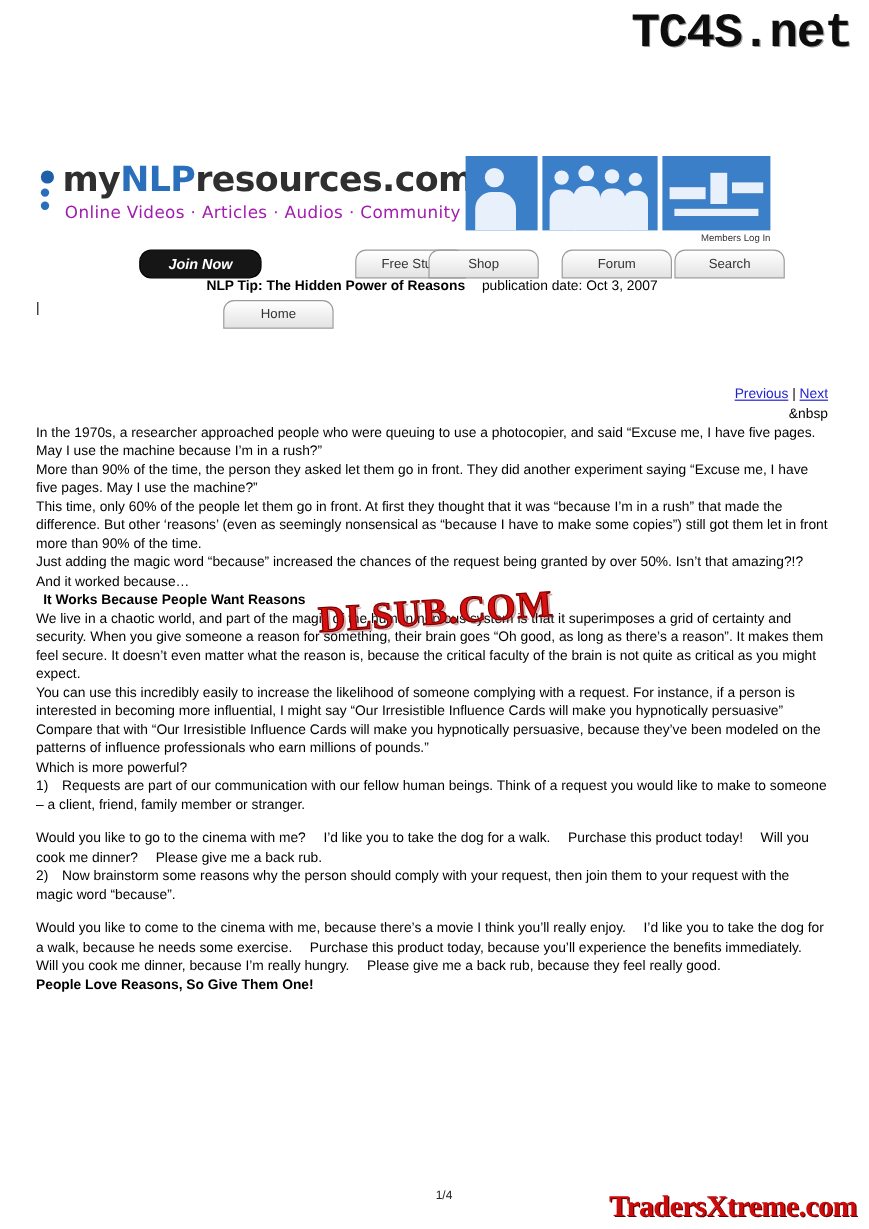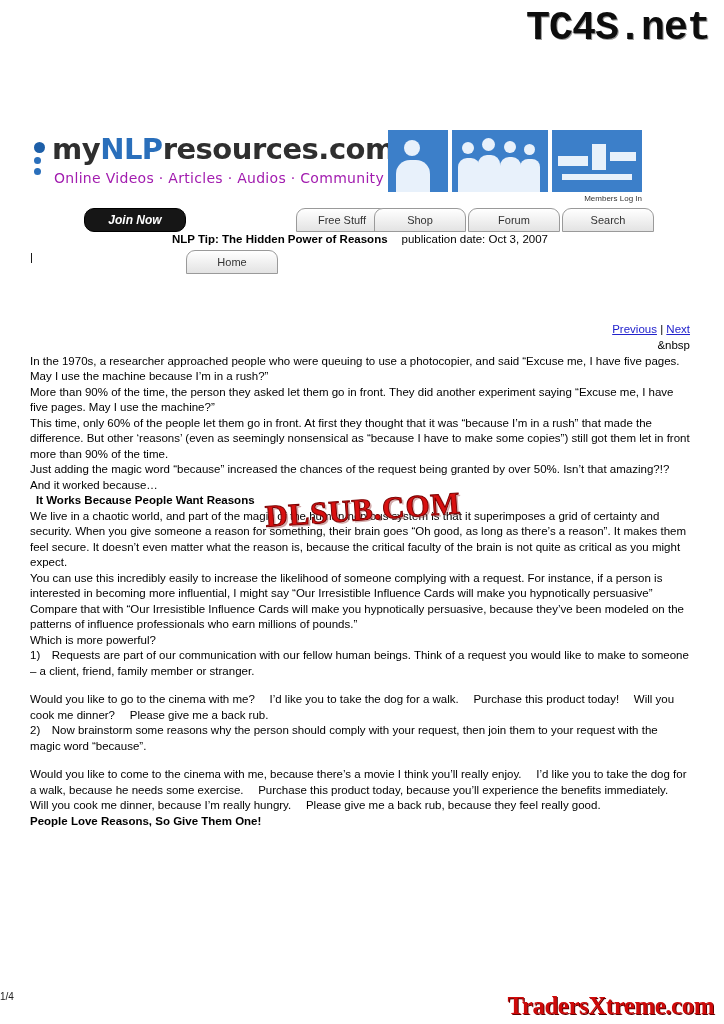--- a/index.html
+++ b/index.html
@@ -144,20 +144,21 @@
     font-family: "Liberation Sans", sans-serif;
   }
   .nav-btn.join {
     background: #161616;
     color: #ffffff;
     font-weight: bold;
     font-style: italic;
     border-color: #000;
     border-radius: 10px;
     font-size: 12px;
+    margin-left: 32px;
   }
 
   
   .article {
     position: absolute;
     left: 30px;
     top: 232px;
     width: 660px;
     font-size: 11.5px;
     line-height: 15.5px;
@@ -230,23 +231,24 @@
     letter-spacing: 1px;
     text-align: center;
     line-height: 40px;
     -webkit-text-stroke: 1px #7a0000;
     text-shadow: 0 0 2px #ffffff, 2px 2px 0 rgba(120,0,0,0.35);
   }
 
   
   .page-num {
     position: absolute;
-    left: 0;
+    left: 16px;
     right: 0;
     bottom: 22px;
+    text-align: center;
     font-size: 10px;
     color: #222;
   }
   .traders {
     position: absolute;
     right: 10px;
     bottom: 4px;
     font-family: "Liberation Serif", serif;
     font-weight: bold;
     font-size: 25px;
@@ -293,21 +295,21 @@
       <div class="ph-shape" style="left:58px;top:22px;width:26px;height:9px;"></div>
       <div class="ph-shape" style="left:10px;top:44px;width:70px;height:6px;"></div>
     </div>
   </div>
   <div class="members-log">Members Log In</div>
 
   <div class="nav">
     <div class="nav-btn join" style="left:28px;width:100px;">Join Now</div>
     <div class="nav-btn" style="left:130px;width:90px;margin-top:42px;">Home</div>
     <div class="nav-btn" style="left:240px;width:90px;">Free Stuff</div>
-    <div class="nav-btn" style="left:318px;width:90px;">Shop</div>
+    <div class="nav-btn" style="left:301px;width:90px;">Shop</div>
     <div class="nav-btn" style="left:412px;width:90px;">Forum</div>
     <div class="nav-btn" style="left:506px;width:90px;">Search</div>
   </div>
 </div>
 
 <div class="article">
 
   <p class="title-line">
     <span>NLP Tip: The Hidden Power of Reasons</span><span class="pubdate">publication date: Oct 3, 2007</span>
   </p>

